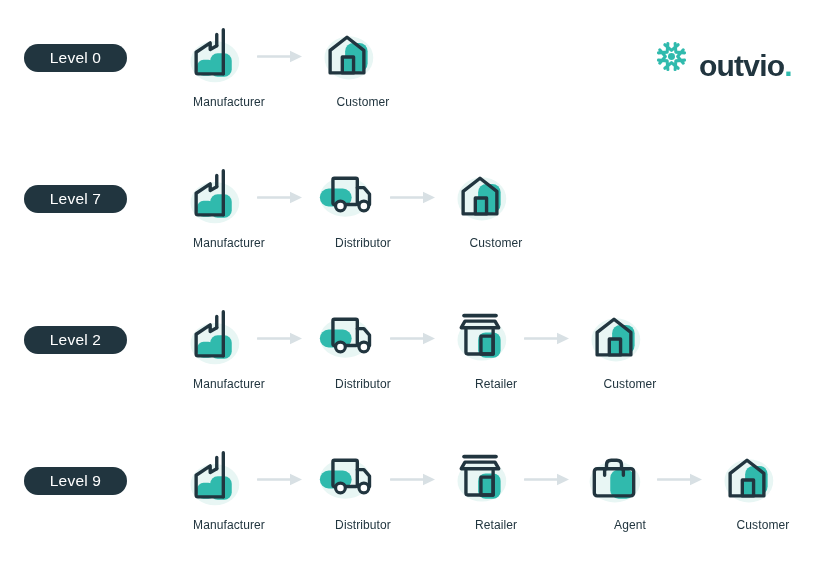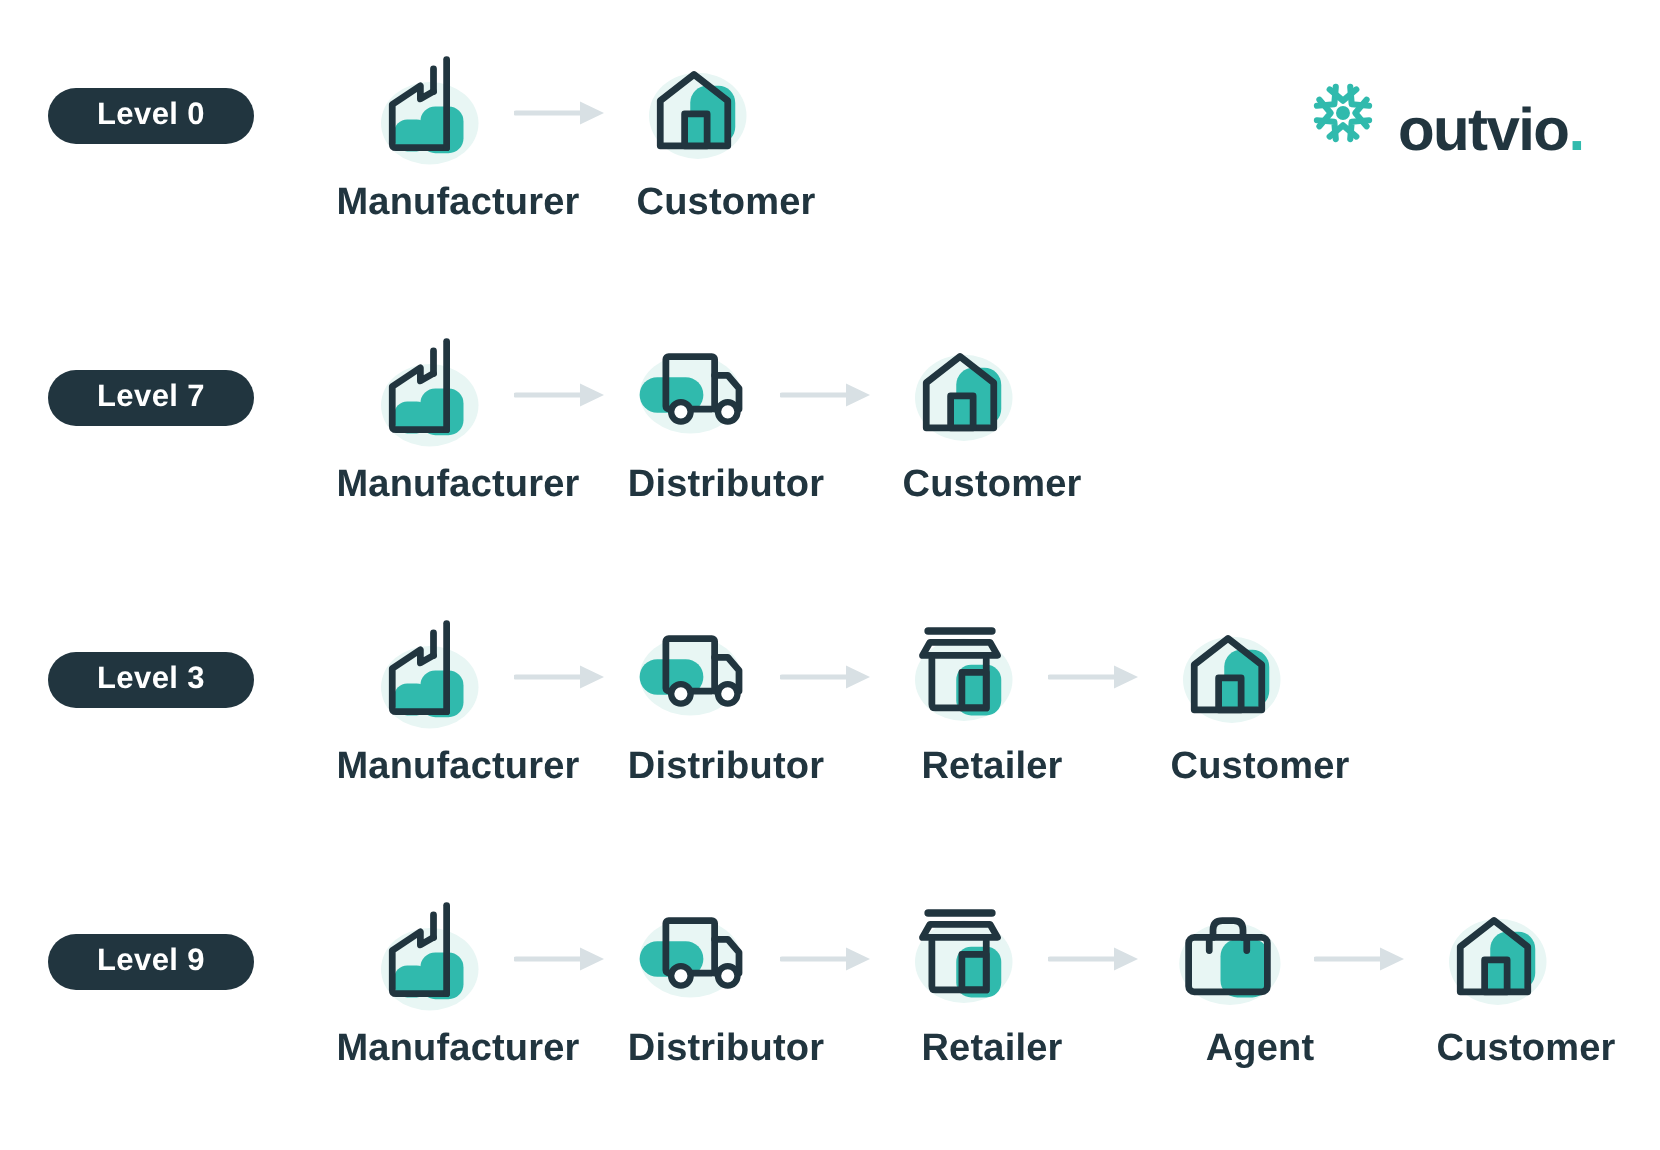--- a/index.html
+++ b/index.html
@@ -6,28 +6,28 @@
     --navy:#21353F; --teal:#30BAAD; --glow:#E8F6F4; --arrow:#D8E0E4;
     --background:#FFFFFF; --badge_text:#FFFFFF;
   }
   *{margin:0;padding:0;box-sizing:border-box;}
   html,body{background:var(--background);}
   body{font-family:"Liberation Sans",sans-serif;}
   .canvas{position:relative;width:830px;height:575px;background:var(--background);overflow:hidden;}
 
   .badge{
     position:absolute;left:24px;width:103px;height:28px;border-radius:14px;
-    background:var(--navy);color:var(--badge_text);font-size:15.5px;font-weight:700;
+    background:var(--navy);color:var(--badge_text);font-size:15.5px;font-weight:400;
     display:flex;align-items:center;justify-content:center;letter-spacing:.2px;
   }
 
   .node{position:absolute;width:140px;display:flex;flex-direction:column;align-items:center;}
   .node svg.ic{width:60px;height:60px;display:block;}
   .node .lbl{
-    margin-top:6px;font-size:19px;font-weight:700;color:var(--navy);
+    margin-top:6px;font-size:12px;font-weight:400;color:var(--navy);
     letter-spacing:.1px;white-space:nowrap;text-align:center;line-height:20px;margin-left:32px;
   }
 
   .arrow{position:absolute;width:46px;height:13px;display:block;}
 
   .logo{position:absolute;left:651px;top:35px;height:42px;display:flex;align-items:center;gap:7px;}
   .logo .mark{width:41px;height:41px;display:block;}
   .brand{font-size:30px;font-weight:700;color:var(--navy);letter-spacing:-.8px;line-height:1;margin-top:20px;}
   .brand .dot{color:var(--teal);}
 
@@ -147,21 +147,21 @@
       </svg>
     <div class="node" style="left:410px;top:167px">
       <svg class="ic">
           <use href="#sym-customer"></use>
         </svg>
       <div class="lbl">Customer</div>
     </div>
   </div>
 
   <div>
-    <div class="badge" style="top:326px">Level 3</div>
+    <div class="badge" style="top:326px">Level 2</div>
     <div class="node" style="left:143px;top:308px">
       <svg class="ic">
           <use href="#sym-manufacturer"></use>
         </svg>
       <div class="lbl">Manufacturer</div>
     </div>
     <svg class="arrow" style="left:257px;top:332px">
         <use href="#sym-arrow"></use>
       </svg>
     <div class="node" style="left:277px;top:308px">

